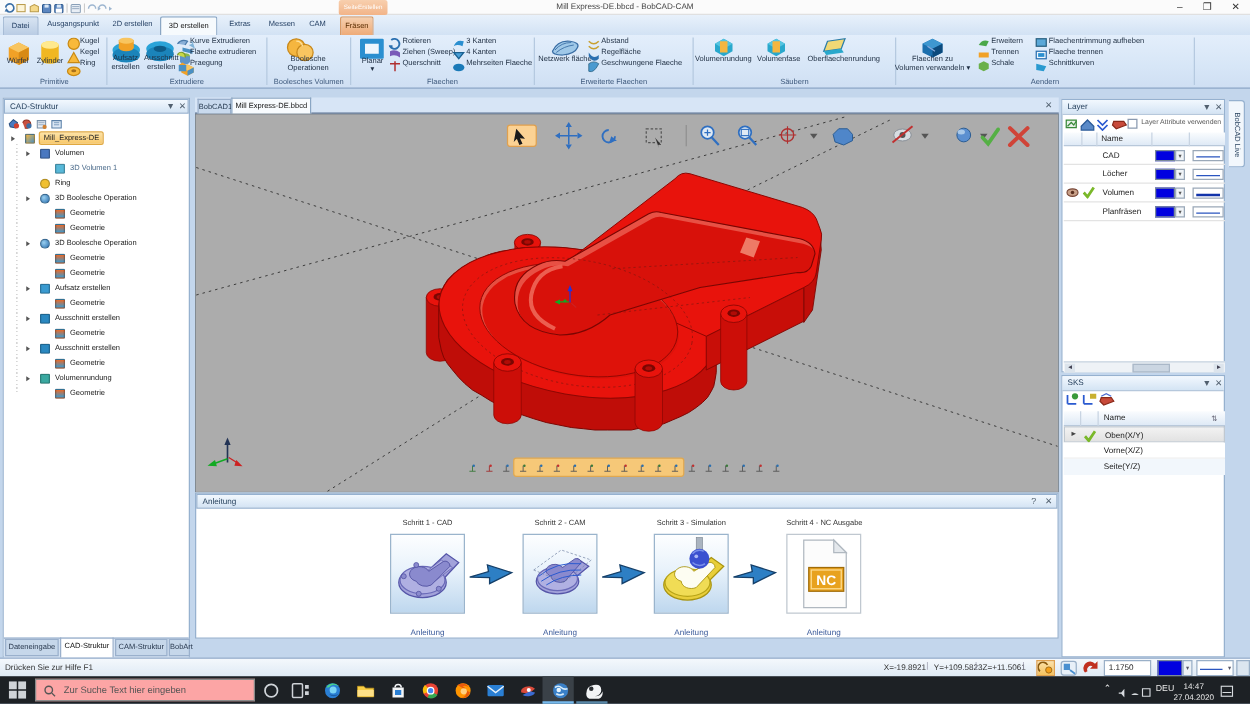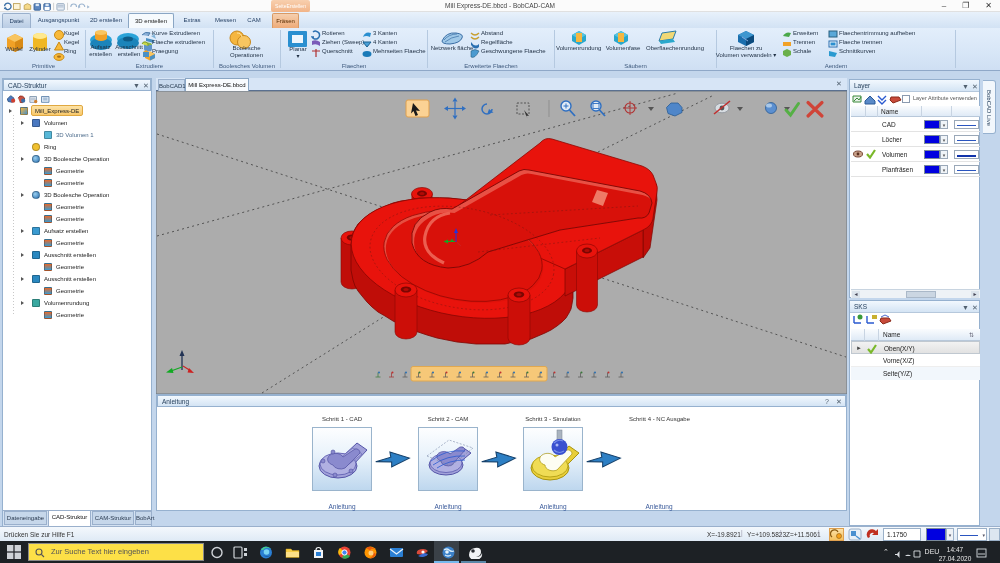--- a/index.html
+++ b/index.html
@@ -21,21 +21,21 @@
 .blabel{position:absolute;top:18px;font-size:6px;color:#1e2e42;text-align:center;line-height:6.5px;}
 .slabel{position:absolute;font-size:6px;color:#1e2e42;line-height:9px;height:9px;white-space:nowrap;}
 
 .phead{position:absolute;height:12px;background:linear-gradient(#f2f8fe,#d4e4f4);border:1px solid #96b1cf;font-size:6.5px;color:#28425e;line-height:11px;padding-left:4px;}
 .phx{position:absolute;top:2px;font-size:7px;color:#51606f;line-height:9px;}
 
 
 #statusbar{left:0;top:526px;width:1000px;height:15px;background:linear-gradient(#f4f8fc,#dfeaf5);border-top:1px solid #9ab0cc;font-size:6.5px;color:#333;}
 
 #taskbar{left:0;top:541px;width:1000px;height:22px;background:#1d2125;}
-#search{left:28px;top:543px;width:176px;height:18px;background:#fde047;border:1px solid #8a8a8a;font-size:7.5px;color:#555;line-height:16px;padding-left:22px;}
+#search{left:28px;top:543px;width:176px;height:18px;background:#fca5a5;border:1px solid #8a8a8a;font-size:7.5px;color:#555;line-height:16px;padding-left:22px;}
 .tray{position:absolute;top:543px;color:#e8e8e8;font-size:7px;line-height:18px;text-align:center;}
 
 .trow{position:absolute;left:0;width:148px;height:12px;line-height:12px;white-space:nowrap;}
 .texp{position:absolute;top:4px;width:0;height:0;border-top:2.5px solid transparent;border-bottom:2.5px solid transparent;border-left:3.5px solid #555;}
 .tico{position:absolute;top:2px;width:8px;height:8px;border-radius:1px;border:0.5px solid rgba(0,0,0,.25);}
 .tico.tbool{background:radial-gradient(circle at 35% 35%,#9ad0f0,#2a6fb0);border-radius:50%;}
 .tico.tgeo{background:linear-gradient(#e86a2a,#3a9ad0);}
 .ttx{position:absolute;top:0;}
 .tsel{position:absolute;top:0;background:linear-gradient(#fde3a7,#f8c86a);border:1px solid #e0a840;border-radius:2px;padding:0 3px;height:11px;line-height:11px;}
 
@@ -551,20 +551,27 @@
   <div class="abox" style="left:366px;"><svg width="58" height="62" viewBox="0 0 58 62">
    <ellipse cx="26" cy="40" rx="19" ry="12" fill="#e8ce3a" stroke="#a89410"></ellipse>
    <path d="M31,30 L45,18 L55,25 L41,39 Z" fill="#e8ce3a" stroke="#a89410"></path>
    <ellipse cx="26" cy="38" rx="18" ry="11" fill="#f0dc55" stroke="#b8a418"></ellipse>
    <path d="M21,37 a8,6 0 1,1 10,-8 L43,22 a4,4 0 0,1 5,4 L33,42 a8,6 0 0,1 -12,-5z" fill="#fdfdf2" stroke="#a89410" stroke-width="0.7"></path>
    <rect x="33" y="2" width="5" height="10" fill="#aab4c0" stroke="#7a8490" stroke-width="0.5"></rect>
    <circle cx="35.5" cy="19" r="8" fill="#3a50d0"></circle>
             <path d="M30,15 a8,8 0 0,1 9,-2 M30,22 a8,8 0 0,0 10,1" stroke="#7a90ea" fill="none" stroke-width="1.2"></path>
             <circle cx="33" cy="17" r="1.5" fill="#aab8f5"></circle>
   </svg></div>
+  <div class="abox" style="left:472px;background:#fff;border-color:#c0c8d0;"><svg width="58" height="62" viewBox="0 0 58 62">
+   <path d="M13,4 h24 l10,10 v44 h-34 z" fill="#fcfcfc" stroke="#b0b8c0"></path>
+   <path d="M37,4 l10,10 h-10 z" fill="#e4e8ec" stroke="#b0b8c0"></path>
+   <rect x="17" y="26" width="28" height="19" fill="#e8a21e" stroke="#a06c08"></rect>
+   <rect x="19" y="28" width="24" height="15" fill="none" stroke="#fddc90" stroke-width="1"></rect>
+   <text x="31" y="40" font-size="11" font-weight="bold" fill="#fff" text-anchor="middle" font-family="Liberation Sans, sans-serif">NC</text>
+  </svg></div>
   <svg class="abs" style="left:217px;top:53px" width="38" height="22" viewBox="0 0 43 24">
           <path d="M2,15 L19,10 L18,4 L40,11 L20,21 L20,15.5 Z" fill="#2d7fc4" stroke="#15406a" stroke-width="1.2"></path>
         </svg>
   <svg class="abs" style="left:323px;top:53px" width="38" height="22" viewBox="0 0 43 24">
           <path d="M2,15 L19,10 L18,4 L40,11 L20,21 L20,15.5 Z" fill="#2d7fc4" stroke="#15406a" stroke-width="1.2"></path>
         </svg>
   <svg class="abs" style="left:428px;top:53px" width="38" height="22" viewBox="0 0 43 24">
           <path d="M2,15 L19,10 L18,4 L40,11 L20,21 L20,15.5 Z" fill="#2d7fc4" stroke="#15406a" stroke-width="1.2"></path>
         </svg>
   <div class="albl" style="left:155px;">Anleitung</div>

